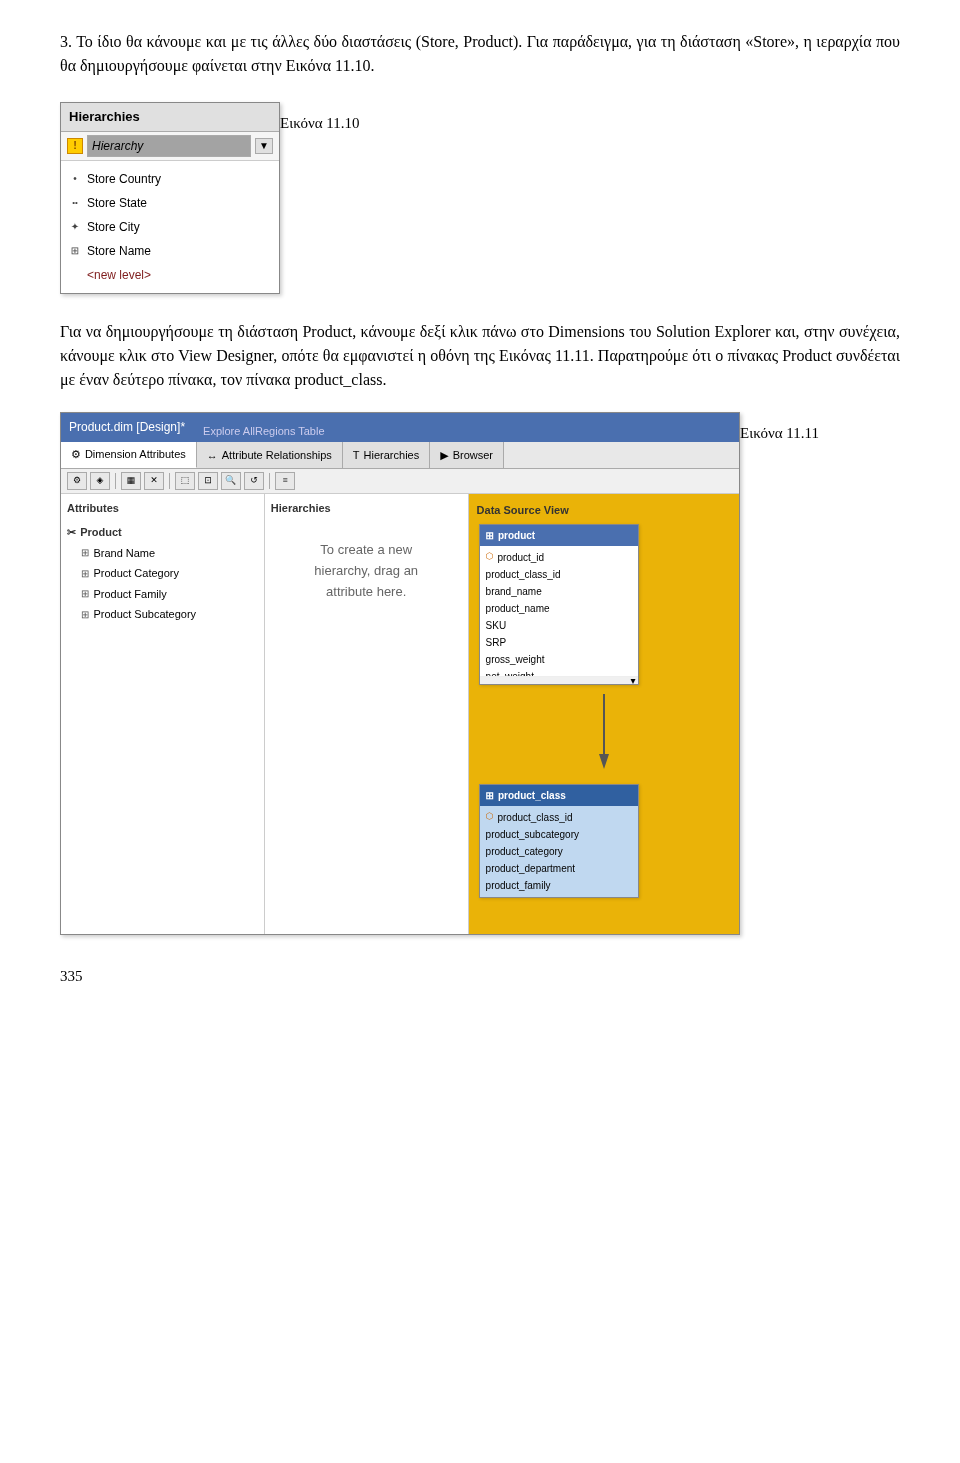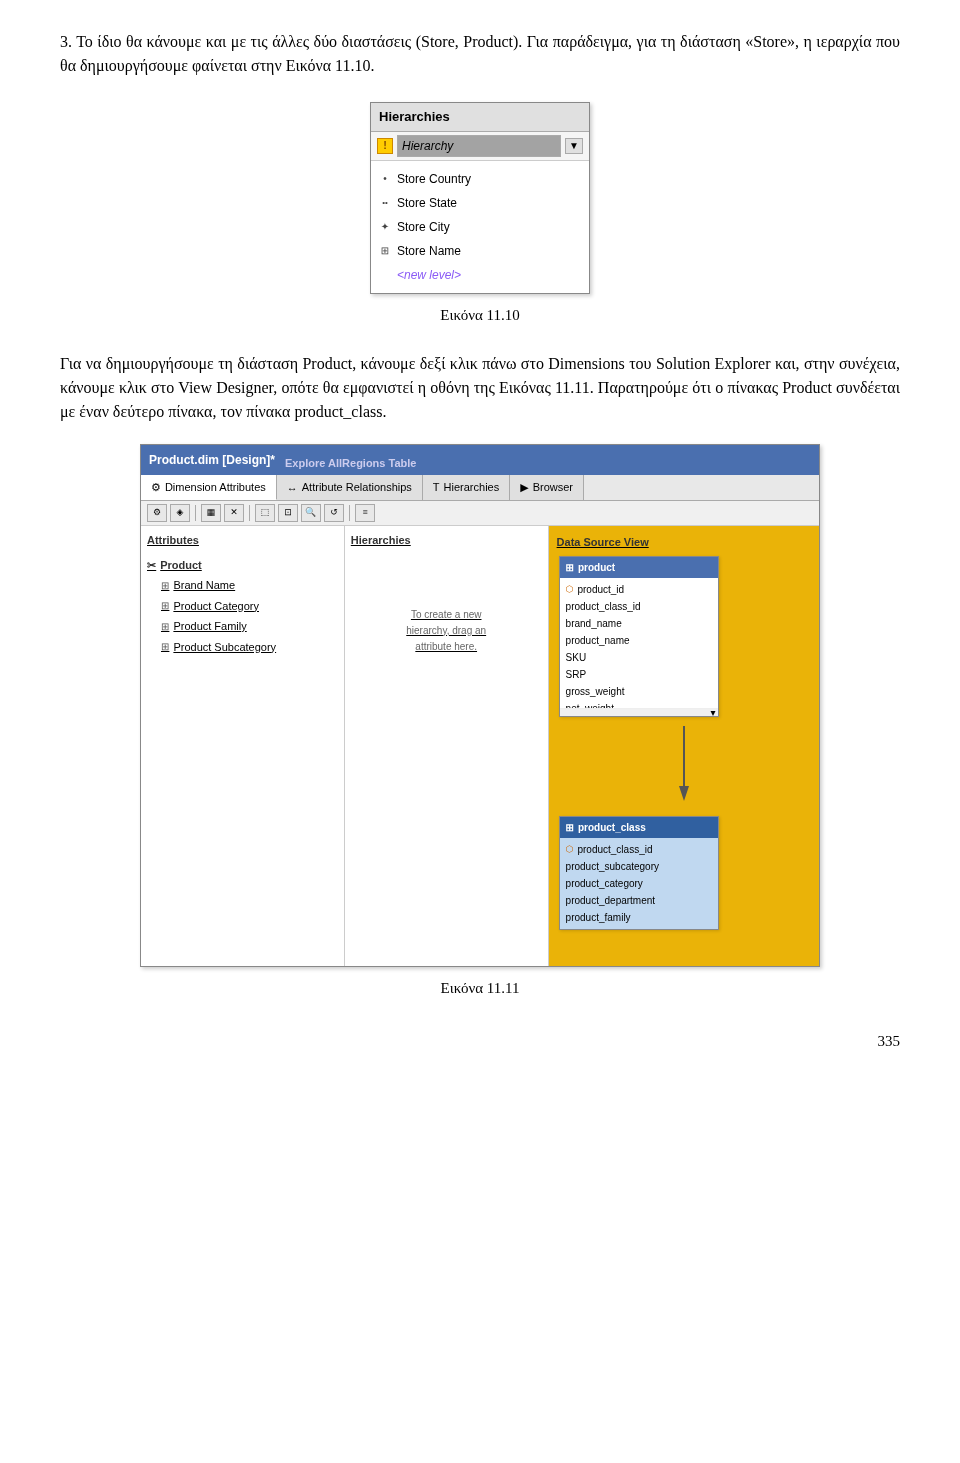--- a/index.html
+++ b/index.html
@@ -14,22 +14,21 @@
       line-height: 1.5;
     }
 
     .paragraph {
       margin-bottom: 16px;
       text-align: justify;
     }
 
     .figure-container {
       display: flex;
-      flex-direction: column;
-      align-items: center;
+      flex-direction: row;
       margin: 24px 0 8px 0;
     }
 
     .figure-caption {
       font-size: 15px;
       margin-top: 10px;
       text-align: center;
     }
 
     
@@ -111,41 +110,40 @@
 
     .hier-icon {
       font-size: 10px;
       color: #444;
       width: 12px;
       display: inline-block;
       text-align: center;
     }
 
     .hier-new-level {
-      color: #8b5cf6;
-      font-style: italic;
+      color: #7f1d1d;
     }
 
     
     .designer-box {
       border: 1px solid #888;
       background: #f0f0f0;
       width: 680px;
       box-shadow: 2px 2px 4px rgba(0,0,0,0.2);
     }
 
     .designer-title-bar {
       background: #4a6faf;
       color: white;
       padding: 3px 8px;
       font-size: 12px;
       font-family: Arial, sans-serif;
       display: flex;
       align-items: center;
-      font-weight: bold;
+      gap: 8px;
     }
 
     .designer-tab-bar {
       display: flex;
       background: #e8e8e8;
       border-bottom: 1px solid #aaa;
       font-family: Arial, sans-serif;
       font-size: 11px;
     }
 
@@ -188,21 +186,20 @@
     .tb-sep {
       width: 1px;
       height: 16px;
       background: #aaa;
       margin: 0 2px;
     }
 
     .designer-main {
       display: flex;
       height: 440px;
-      text-decoration: underline;
     }
 
     .designer-panel {
       flex: 1;
       border-right: 1px solid #ccc;
       padding: 6px;
       background: white;
       font-family: Arial, sans-serif;
       font-size: 11px;
     }
@@ -237,22 +234,22 @@
       font-weight: bold;
       color: #333;
     }
 
     .attr-folder-icon {
       font-size: 11px;
     }
 
     .hier-placeholder {
       color: #666;
-      font-size: 10px;
-      margin-top: 58px;
+      font-size: 13px;
+      margin-top: 24px;
       text-align: center;
       line-height: 1.6;
     }
 
     
     .dsv-panel {
       flex: 1.2;
       background: #eab308;
       padding: 8px;
       font-family: Arial, sans-serif;
@@ -303,21 +300,21 @@
       border-top: 1px solid #eee;
       height: 8px;
       background: #f0f0f0;
       display: flex;
       align-items: center;
       justify-content: flex-end;
       padding-right: 2px;
     }
 
     .page-number {
-      text-align: right;
+      text-align: left;
       margin-top: 30px;
       font-size: 15px;
     }
   </style>
 </head>
 <body>
 
 <p class="paragraph">3. Το ίδιο θα κάνουμε και με τις άλλες δύο διαστάσεις (Store, Product). Για παράδειγμα, για τη διάσταση «Store», η ιεραρχία που θα δημιουργήσουμε φαίνεται στην Εικόνα 11.10.</p>
 
 <div class="figure-container">

